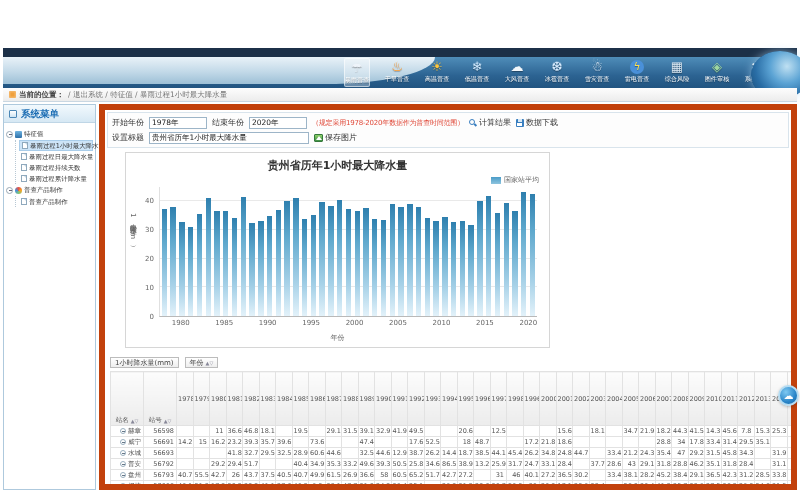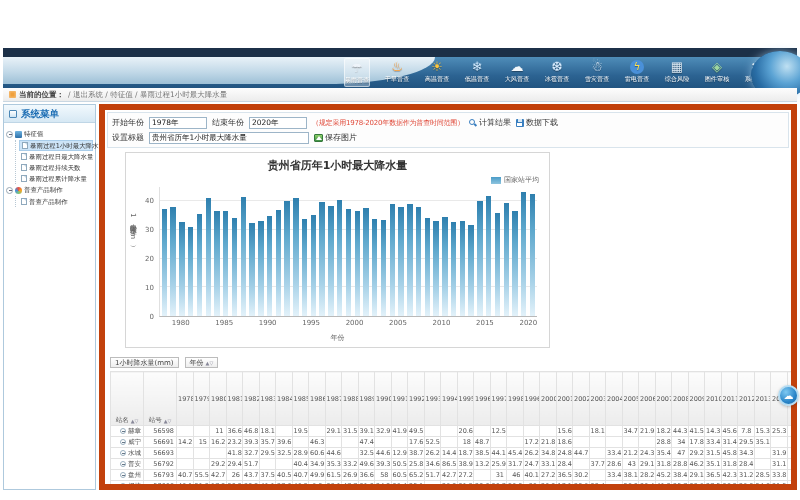--- a/index.html
+++ b/index.html
@@ -629,21 +629,21 @@
                 <td class="st-name"><span class="row-expand"></span><span>威宁</span></td>
                 <td class="st-id">56691</td>
                 <td>14.2</td>
                 <td>15</td>
                 <td>16.2</td>
                 <td>23.2</td>
                 <td>39.3</td>
                 <td>35.7</td>
                 <td>39.6</td>
                 <td></td>
-                <td>46.3</td>
+                <td>73.6</td>
                 <td></td>
                 <td></td>
                 <td>47.4</td>
                 <td></td>
                 <td></td>
                 <td>17.6</td>
                 <td>52.5</td>
                 <td></td>
                 <td>18</td>
                 <td>48.7</td>

